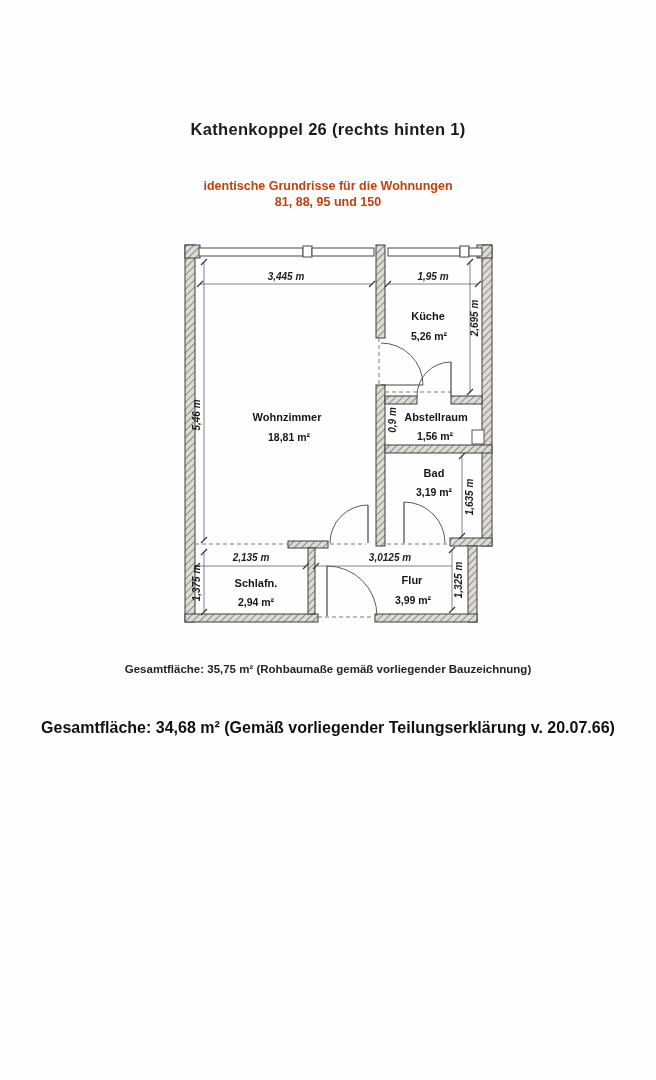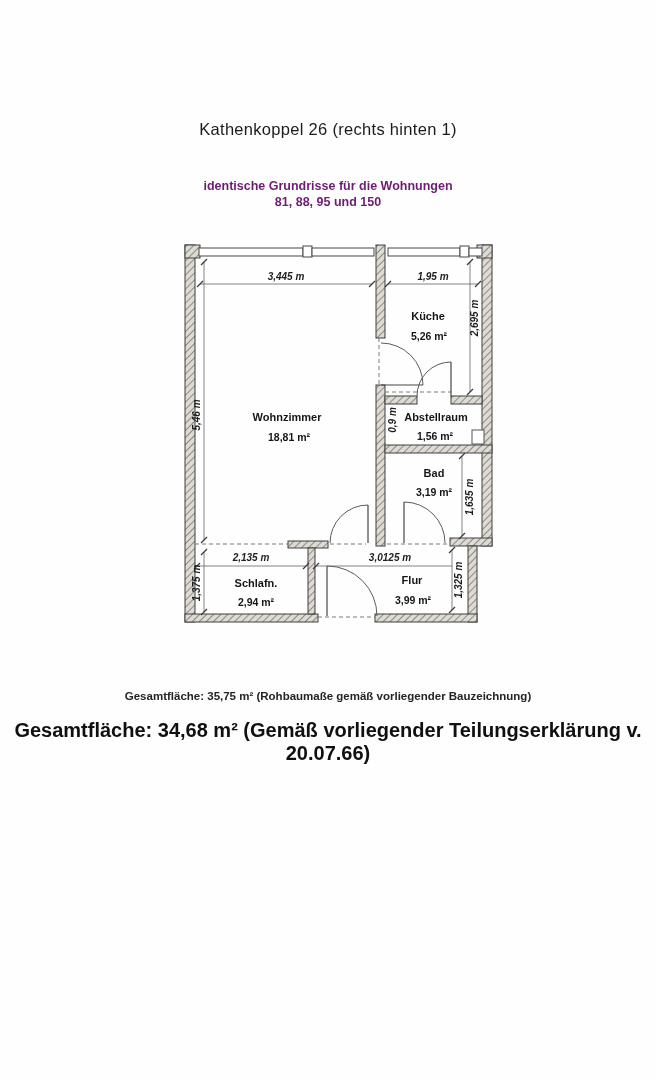--- a/index.html
+++ b/index.html
@@ -10,51 +10,51 @@
     background: #fefefe;
     font-family: "Liberation Sans", sans-serif;
     color: #161616;
     overflow: hidden;
   }
   .doc-title {
     position: absolute;
     top: 120px; left: 0; width: 100%;
     text-align: center;
     font-size: 16.5px;
-    font-weight: normal;
+    font-weight: bold;
     letter-spacing: 0.3px;
     color: #1b1b1b;
   }
   .doc-subtitle {
     position: absolute;
     top: 178px; left: 0; width: 100%;
     text-align: center;
     font-size: 12.5px;
     font-weight: bold;
     line-height: 1.28;
-    color: #701a75;
+    color: #c2410c;
   }
   .floorplan-svg {
     position: absolute;
     top: 0; left: 0;
     width: 656px; height: 1080px;
   }
   .footnote-small {
     position: absolute;
-    top: 690px; left: 0; width: 100%;
+    top: 663px; left: 0; width: 100%;
     text-align: center;
     font-size: 11.5px;
     font-weight: bold;
     color: #242424;
   }
   .footnote-large {
     position: absolute;
     top: 719px; left: 0; width: 100%;
     text-align: center;
-    font-size: 20px;
+    font-size: 16px;
     font-weight: bold;
     color: #101010;
   }
   svg text { fill: #161616; }
   svg .room-name  { font-family: "Liberation Sans", sans-serif; font-size: 11px;   font-weight: bold; text-anchor: middle; }
   svg .room-area  { font-family: "Liberation Sans", sans-serif; font-size: 10.5px; font-weight: bold; text-anchor: middle; }
   svg .dim-text   { font-family: "Liberation Sans", sans-serif; font-size: 10px;   font-weight: bold; font-style: italic; text-anchor: middle; fill:#1d1d1d; }
 </style>
 </head>
 <body>

